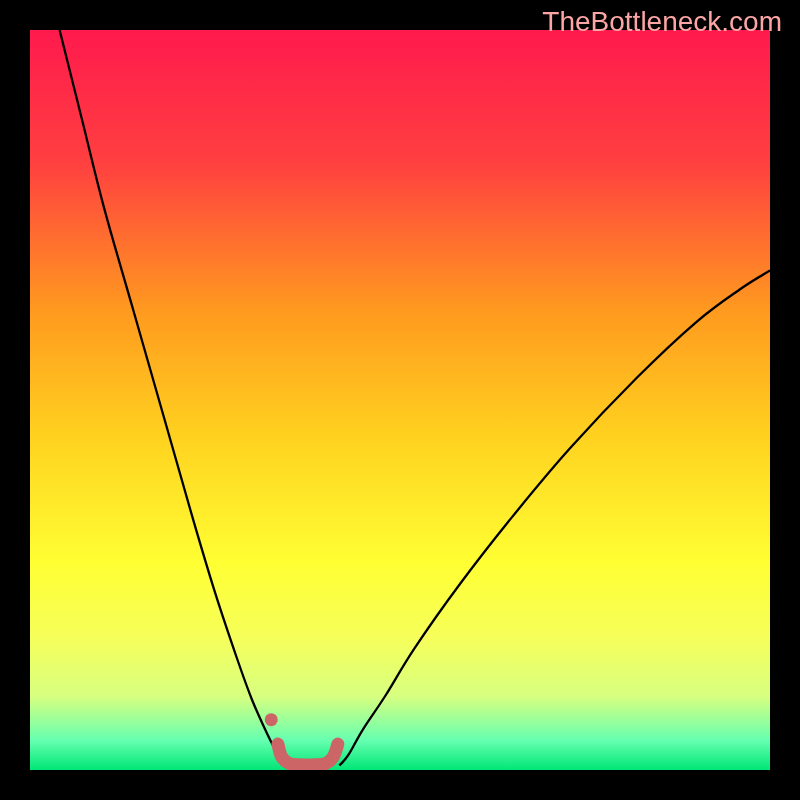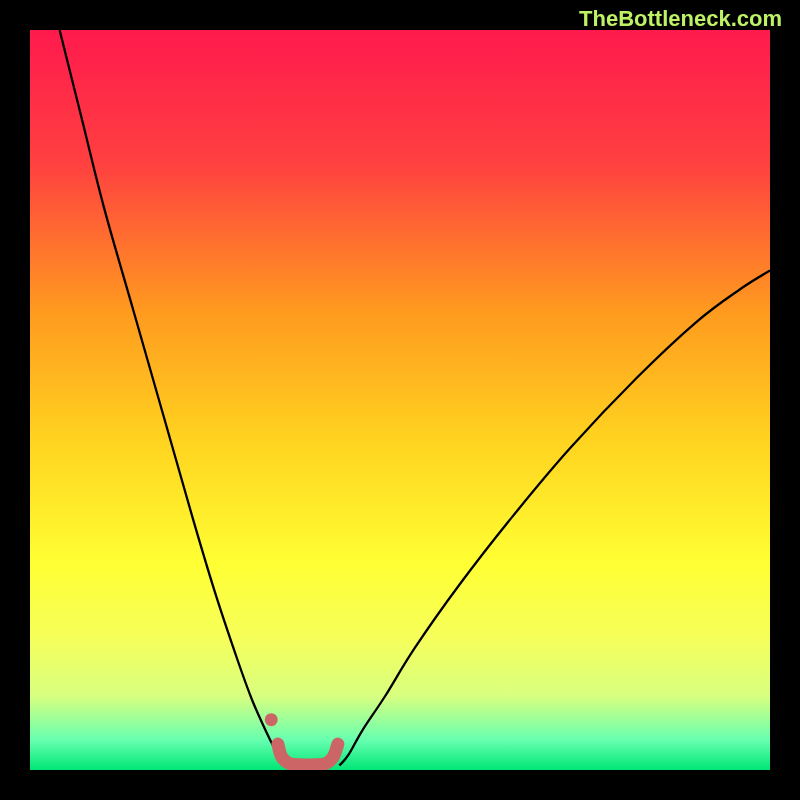--- a/index.html
+++ b/index.html
@@ -9,23 +9,23 @@
     height: 800px;
     background: #000;
     position: relative;
     font-family: Arial, sans-serif;
     overflow: hidden;
   }
   .watermark {
     position: absolute;
     top: 6px;
     right: 18px;
-    color: #bef264;
-    font-size: 22px;
-    font-weight: 700;
+    color: #fca5a5;
+    font-size: 28px;
+    font-weight: 400;
     z-index: 10;
   }
   .plot-area {
     position: absolute;
     left: 30px;
     top: 30px;
     width: 740px;
     height: 740px;
   }
   svg {

